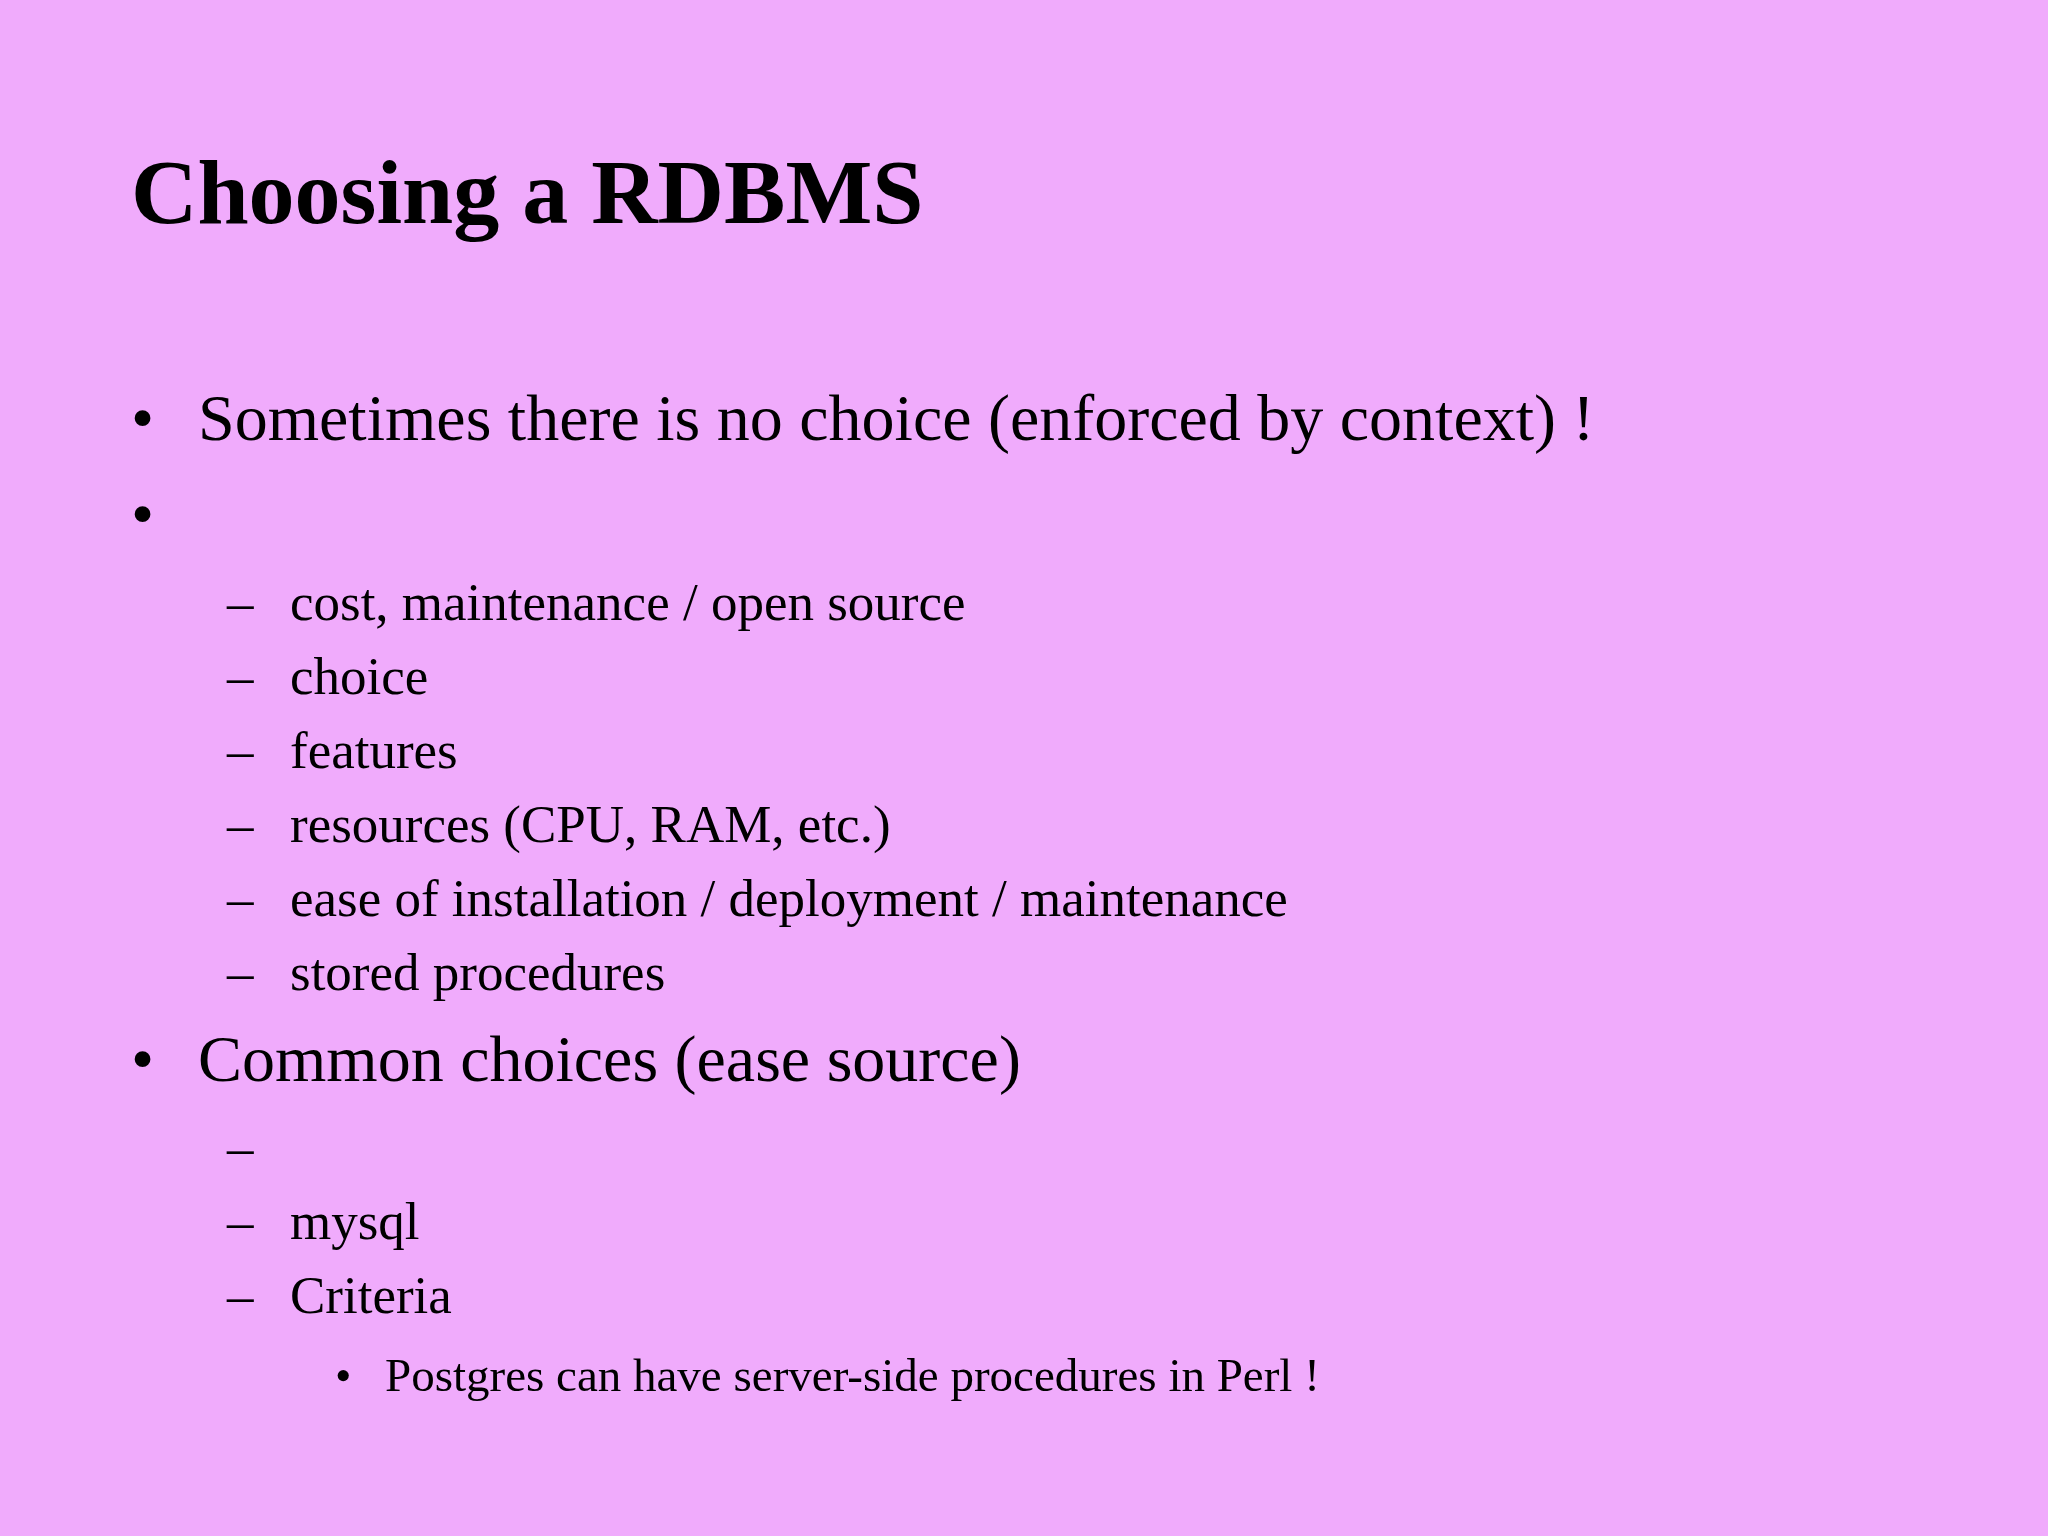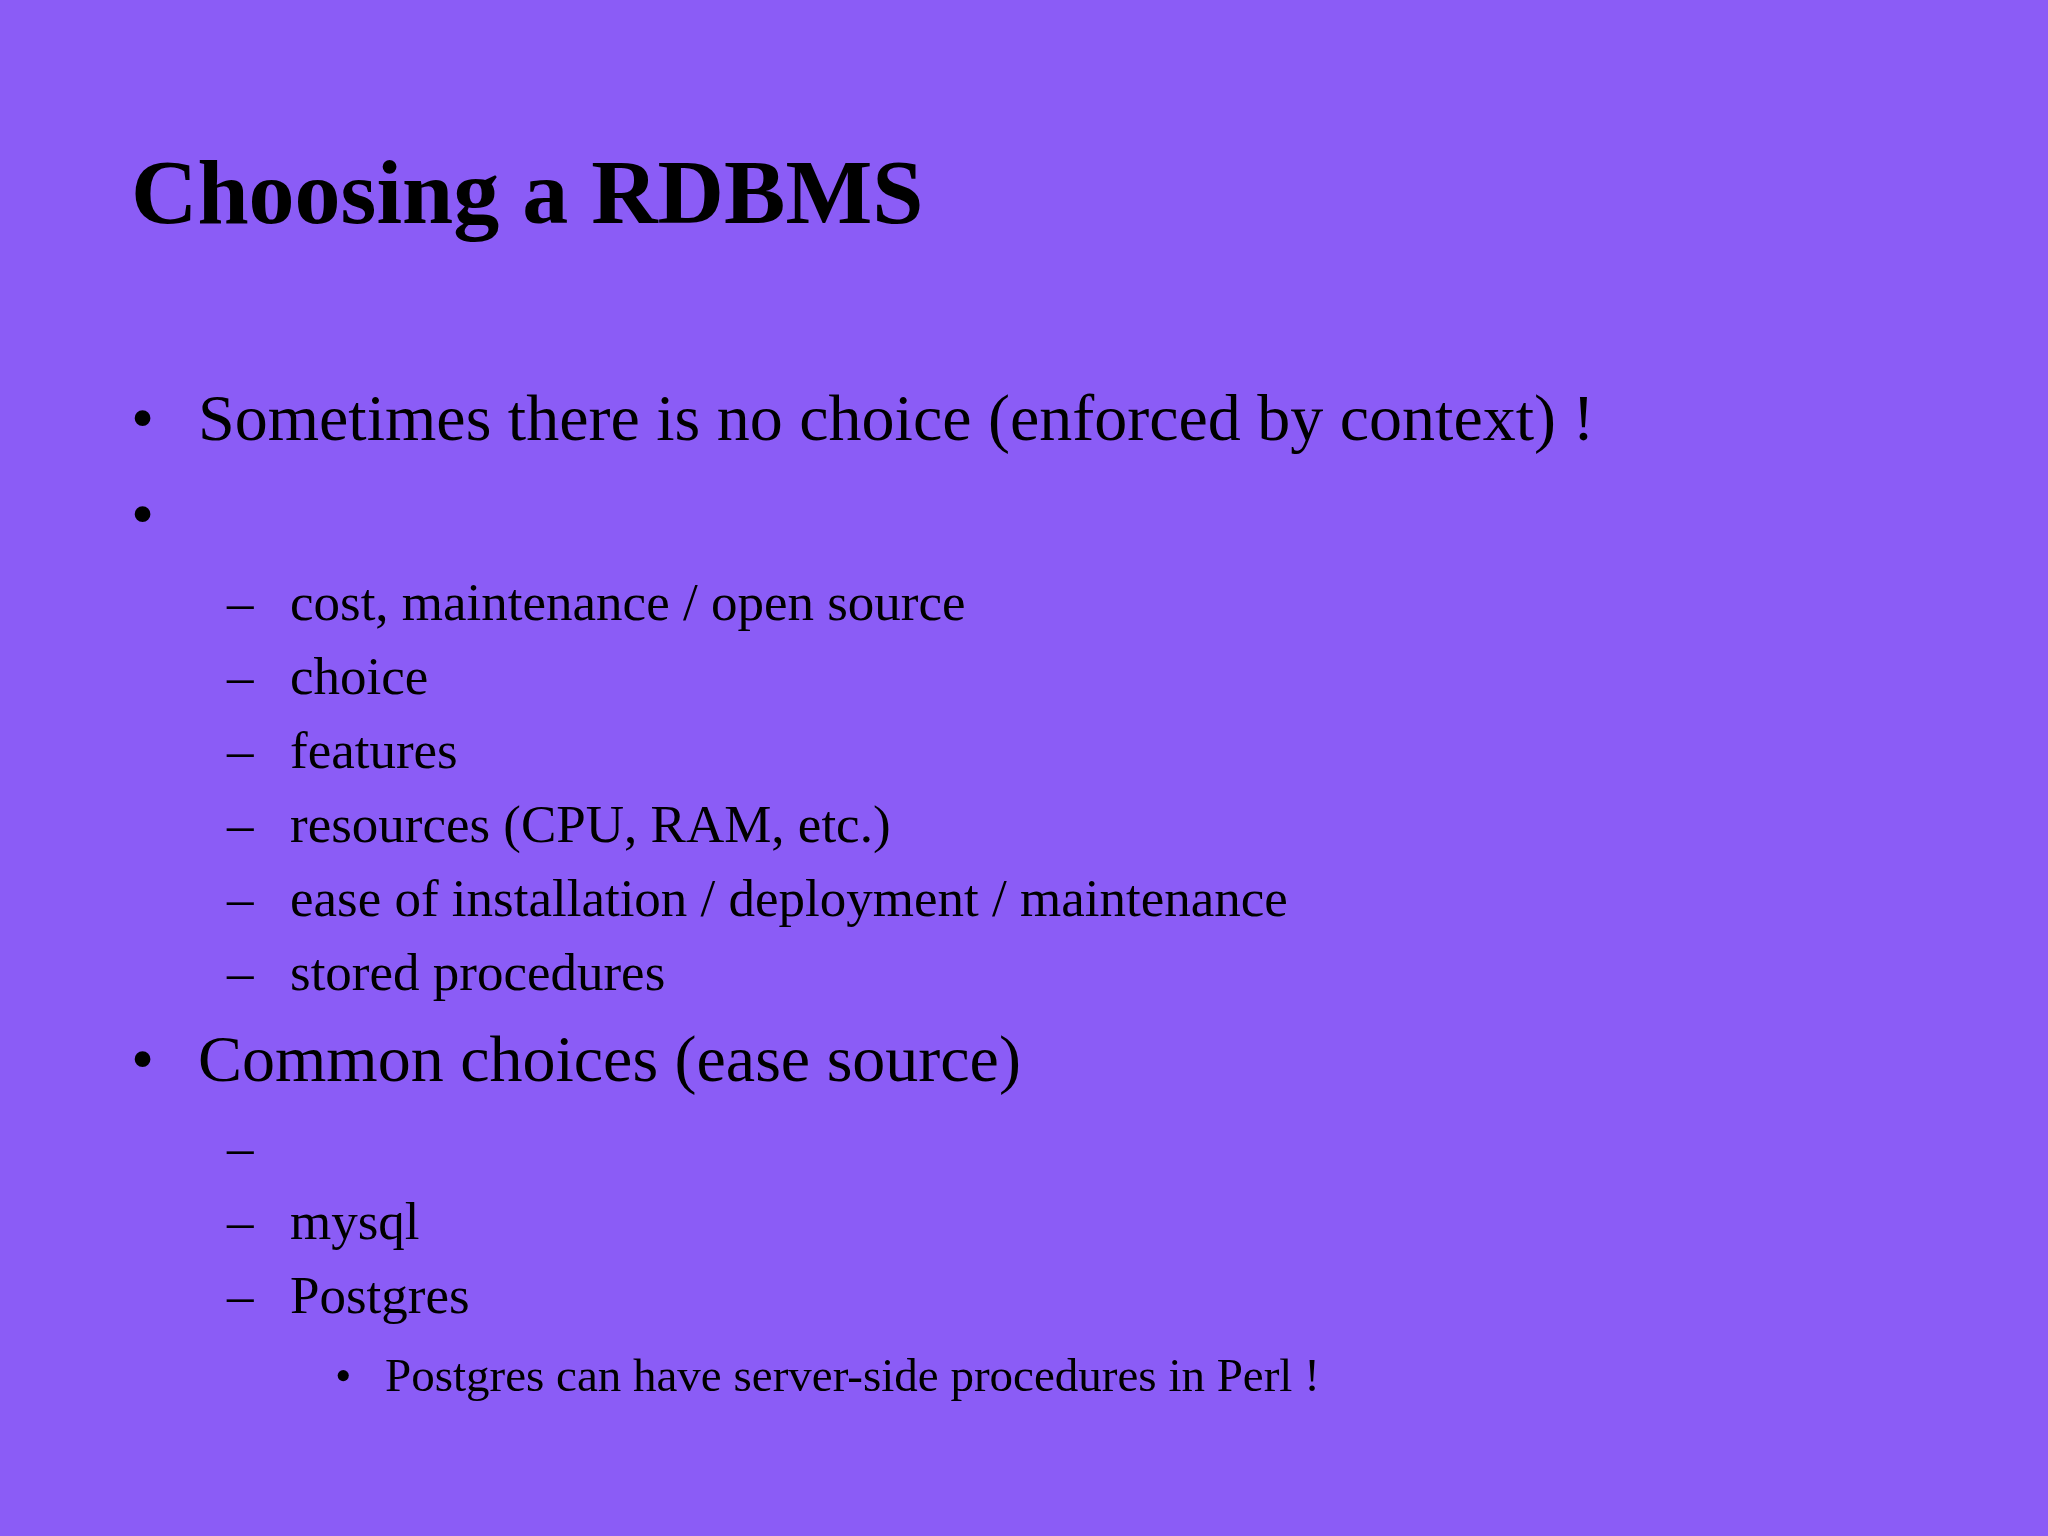--- a/index.html
+++ b/index.html
@@ -6,21 +6,21 @@
   body {
     width: 2048px;
     height: 1536px;
     background: #ffffff;
     font-family: "Liberation Serif", "DejaVu Serif", serif;
   }
   .slide {
     position: relative;
     width: 2048px;
     height: 1536px;
-    background: #8b5cf6;
+    background: #f0abfc;
     color: #000000;
     overflow: hidden;
   }
   .title {
     position: absolute;
     left: 131px;
     top: 146px;
     margin: 0;
     font-size: 92px;
     font-weight: 700;
@@ -98,21 +98,21 @@
     <span class="marker">–</span>
   </div>
 
   <div class="line lvl2" style="top:1195px">
     <span class="marker">–</span>
     <span class="text">mysql</span>
   </div>
 
   <div class="line lvl2" style="top:1269px">
     <span class="marker">–</span>
-    <span class="text">Postgres</span>
+    <span class="text">Criteria</span>
   </div>
 
   <div class="line lvl3" style="top:1352px">
     <span class="marker">•</span>
     <span class="text">Postgres can have server-side procedures in Perl !</span>
   </div>
 
 </div>
 
 </body></html>

